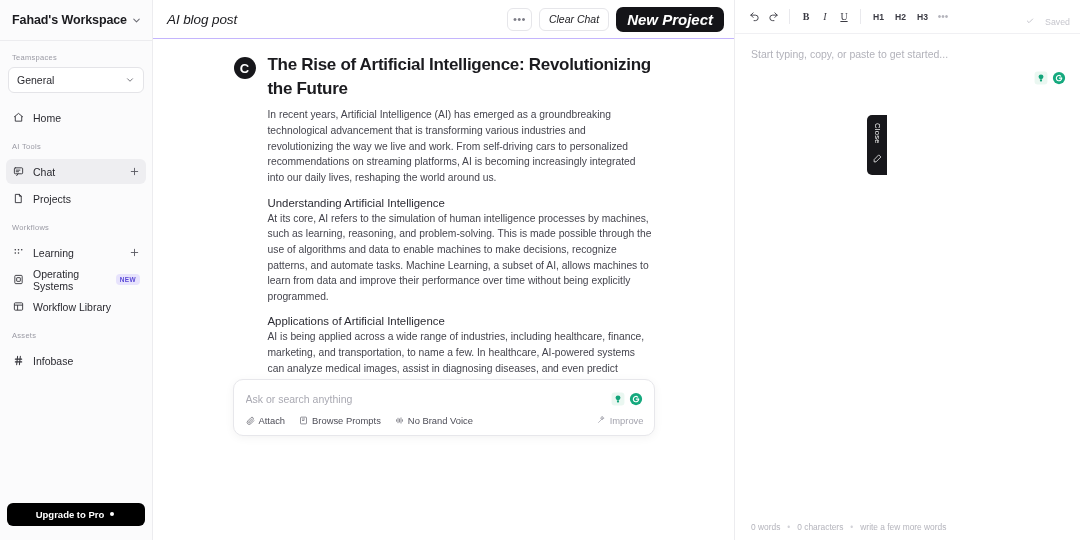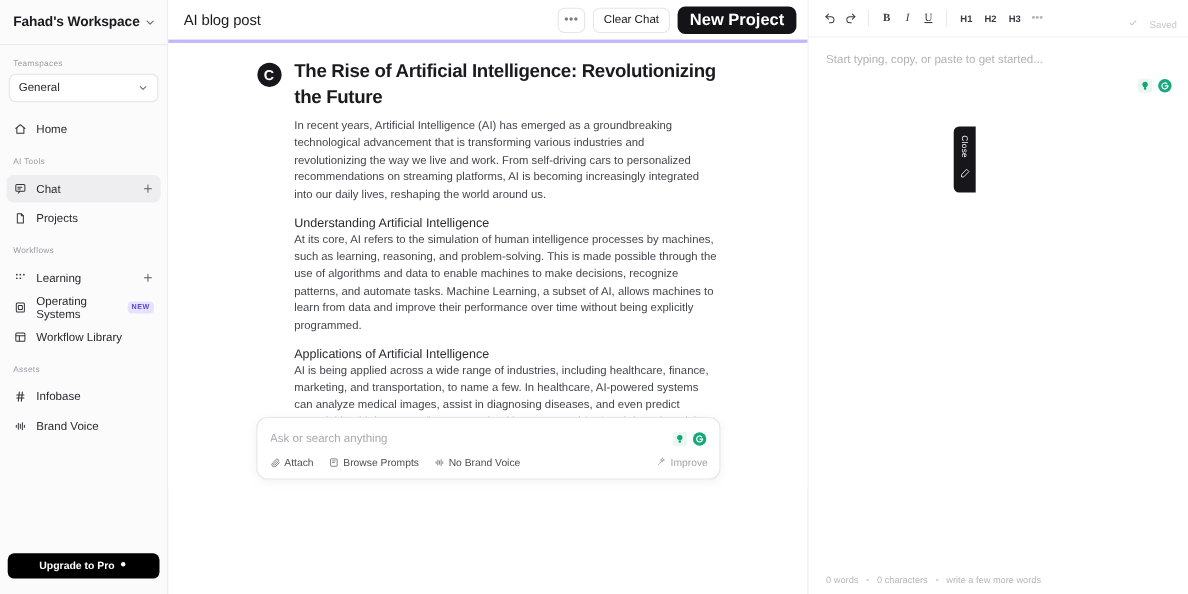--- a/index.html
+++ b/index.html
@@ -59,22 +59,23 @@
     height: 23px; background: #000000; color: #fff;
     border-radius: 6px; display: flex; align-items: center;
     justify-content: center; gap: 4px;
     font-size: 9.5px; font-weight: 700; cursor: pointer;
   }
 
   
   .center { flex: 1 1 auto; display: flex; flex-direction: column; position: relative; min-width: 0; background:#fff; }
   .topbar {
     height: 41px; display: flex; align-items: center;
-    padding: 0 10px 0 14px; border-bottom: 3px solid #c4b5fd;
+    padding: 0 10px 0 14px; border-bottom: 1px solid #c4b5fd;
     gap: 6px;
+    font-style: italic;
   }
   .doc-title { font-size: 13.5px; color: #1b1b1f; letter-spacing: -0.1px; }
   .top-actions { margin-left: auto; display: flex; align-items: center; gap: 7px; }
   .btn-dots {
     width: 25px; height: 23px; border: 1px solid #e6e6ea; border-radius: 6px;
     background: #fff; display: flex; align-items: center; justify-content: center;
     color: #7c7c86; font-size: 11px; letter-spacing: .5px; cursor: pointer;
   }
   .btn-ghost {
     height: 23px; border: 1px solid #e6e6ea; border-radius: 6px; background: #fff;
@@ -280,28 +281,20 @@
 
     <div class="sb-section-label">Assets</div>
     <div class="sb-group">
       <div class="sb-item">
         <span class="ico">
           <svg width="11" height="11" viewBox="0 0 24 24" fill="none" stroke="currentColor" stroke-width="2.2" stroke-linecap="round">
               <path d="M5 9h14M5 15h14M10 3L8 21M16 3l-2 18"></path>
             </svg>
         </span>
         <span>Infobase</span>
-      </div>
-      <div class="sb-item">
-        <span class="ico">
-          <svg width="11" height="11" viewBox="0 0 24 24" fill="none" stroke="currentColor" stroke-width="2" stroke-linecap="round">
-              <path d="M4 10v4M8 6v12M12 8v8M16 5v14M20 10v4"></path>
-            </svg>
-        </span>
-        <span>Brand Voice</span>
       </div>
     </div>
 
     <div class="upgrade-wrap">
       <div class="upgrade-btn">
         <span>Upgrade to Pro</span>
         <span>
           <svg width="8" height="8" viewBox="0 0 24 24" fill="currentColor">
               <circle cx="12" cy="12" r="6"></circle>
             </svg>

